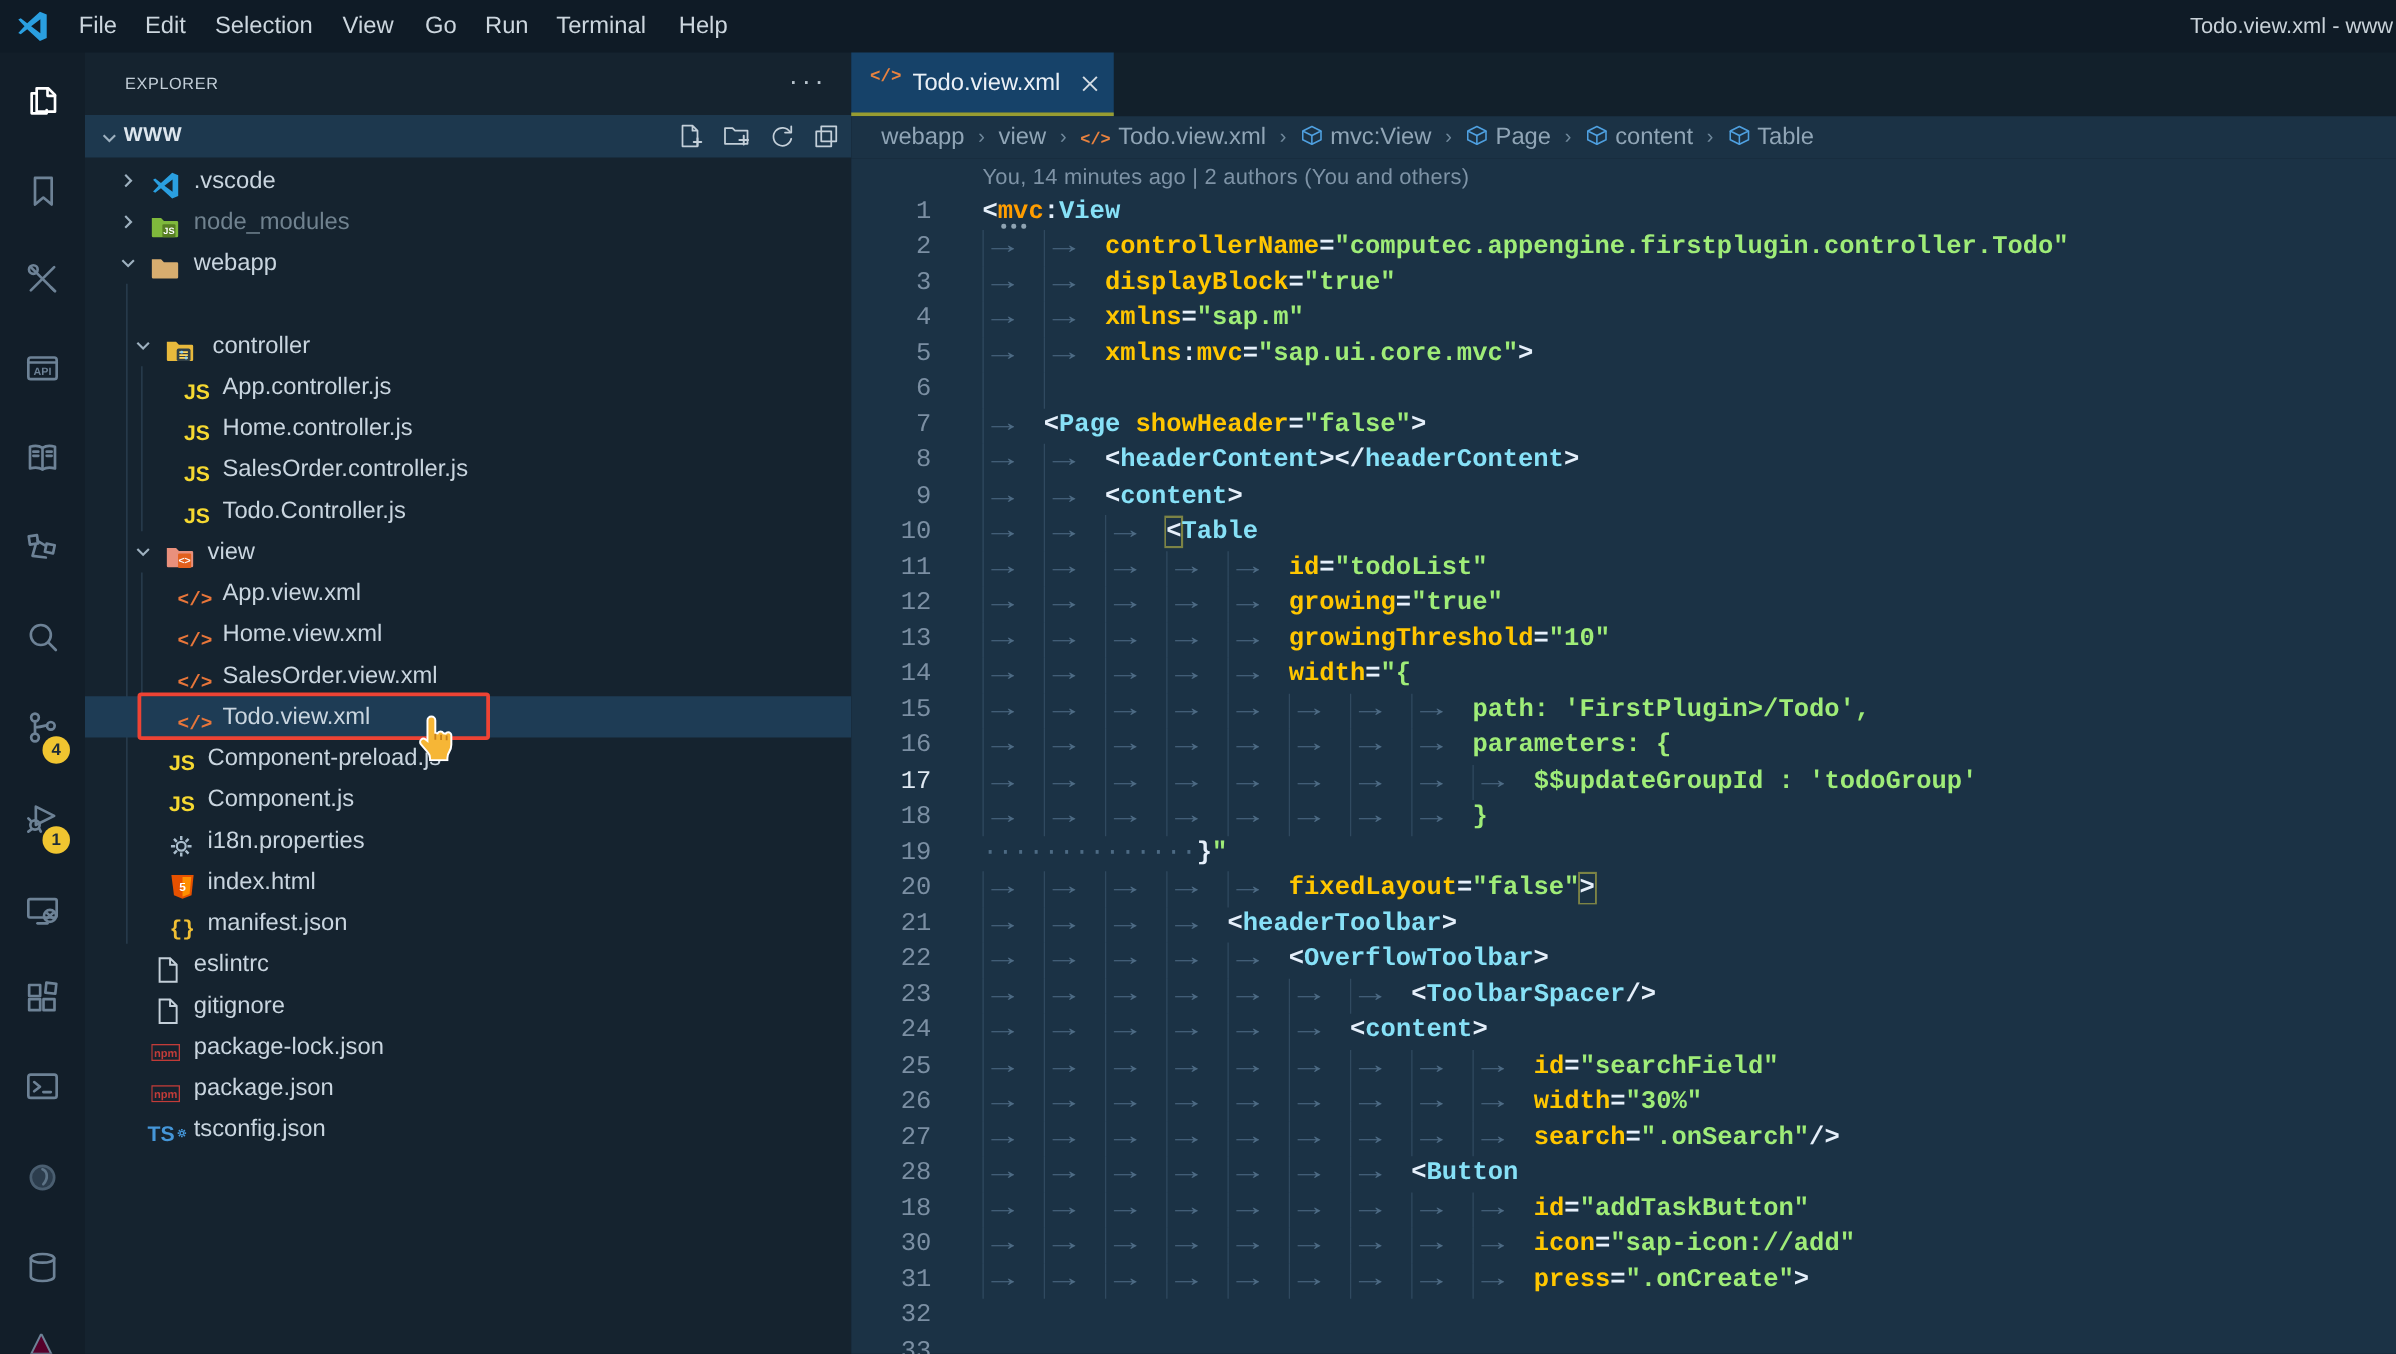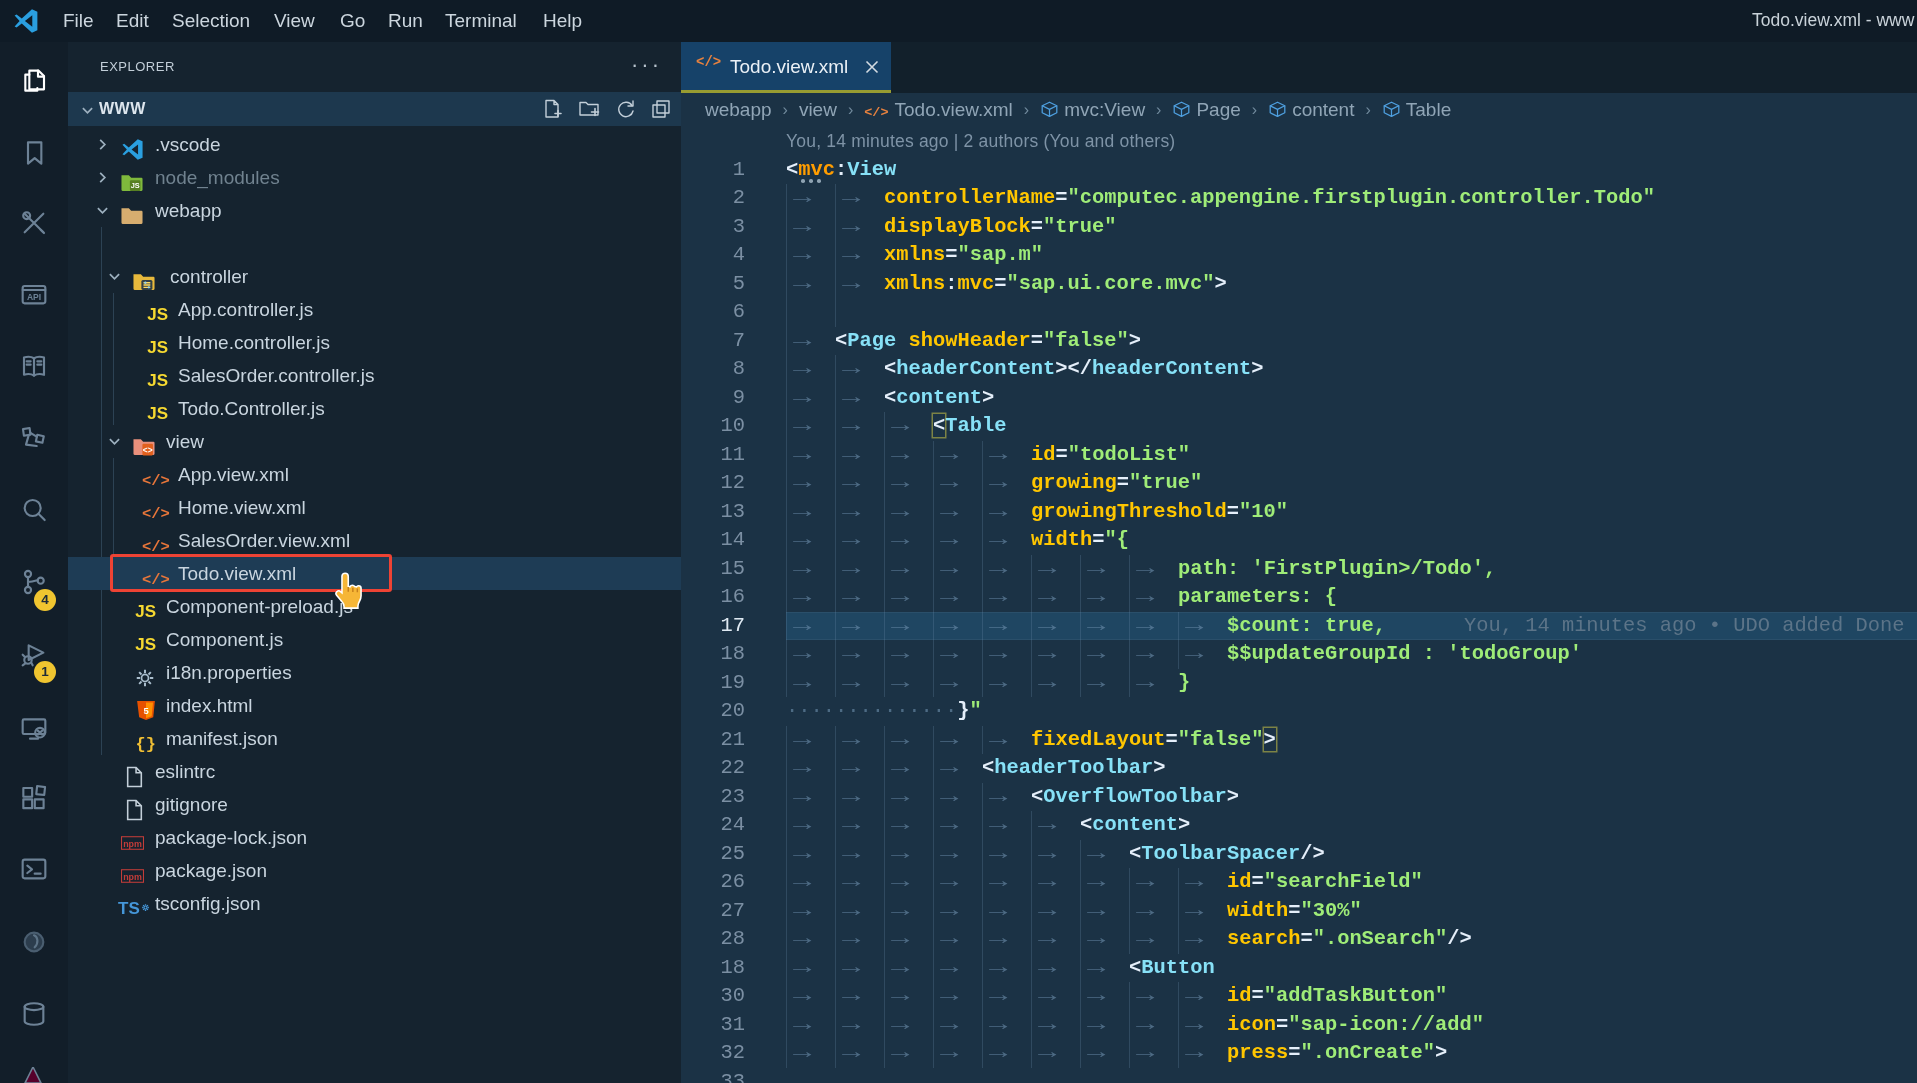--- a/index.html
+++ b/index.html
@@ -425,29 +425,28 @@
 <div class="cl"><i class="tb"><em>→</em></i><span class="p">&lt;</span><span class="t">Page</span> <span class="a">showHeader</span><span class="p">=</span><span class="s">"false"</span><span class="p">&gt;</span></div>
 <div class="cl"><i class="tb"><em>→</em></i><i class="tb"><em>→</em></i><span class="p">&lt;</span><span class="t">headerContent</span><span class="p">&gt;&lt;/</span><span class="t">headerContent</span><span class="p">&gt;</span></div>
 <div class="cl"><i class="tb"><em>→</em></i><i class="tb"><em>→</em></i><span class="p">&lt;</span><span class="t">content</span><span class="p">&gt;</span></div>
 <div class="cl"><i class="tb"><em>→</em></i><i class="tb"><em>→</em></i><i class="tb"><em>→</em></i><span class="p bx">&lt;</span><span class="t">Table</span></div>
 <div class="cl"><i class="tb"><em>→</em></i><i class="tb"><em>→</em></i><i class="tb"><em>→</em></i><i class="tb"><em>→</em></i><i class="tb"><em>→</em></i><span class="a">id</span><span class="p">=</span><span class="s">"todoList"</span></div>
 <div class="cl"><i class="tb"><em>→</em></i><i class="tb"><em>→</em></i><i class="tb"><em>→</em></i><i class="tb"><em>→</em></i><i class="tb"><em>→</em></i><span class="a">growing</span><span class="p">=</span><span class="s">"true"</span></div>
 <div class="cl"><i class="tb"><em>→</em></i><i class="tb"><em>→</em></i><i class="tb"><em>→</em></i><i class="tb"><em>→</em></i><i class="tb"><em>→</em></i><span class="a">growingThreshold</span><span class="p">=</span><span class="s">"10"</span></div>
 <div class="cl"><i class="tb"><em>→</em></i><i class="tb"><em>→</em></i><i class="tb"><em>→</em></i><i class="tb"><em>→</em></i><i class="tb"><em>→</em></i><span class="a">width</span><span class="p">=</span><span class="s">"{</span></div>
 <div class="cl"><i class="tb"><em>→</em></i><i class="tb"><em>→</em></i><i class="tb"><em>→</em></i><i class="tb"><em>→</em></i><i class="tb"><em>→</em></i><i class="tb"><em>→</em></i><i class="tb"><em>→</em></i><i class="tb"><em>→</em></i><span class="s">path: 'FirstPlugin&gt;/Todo',</span></div>
 <div class="cl"><i class="tb"><em>→</em></i><i class="tb"><em>→</em></i><i class="tb"><em>→</em></i><i class="tb"><em>→</em></i><i class="tb"><em>→</em></i><i class="tb"><em>→</em></i><i class="tb"><em>→</em></i><i class="tb"><em>→</em></i><span class="s">parameters: {</span></div>
-<div class="cl hl"><i class="tb"><em>→</em></i><i class="tb"><em>→</em></i><i class="tb"><em>→</em></i><i class="tb"><em>→</em></i><i class="tb"><em>→</em></i><i class="tb"><em>→</em></i><i class="tb"><em>→</em></i><i class="tb"><em>→</em></i><i class="tb"><em>→</em></i><span class="s">$count: true,</span><span class="bl">You, 14 minutes ago • UDO added Done</span></div>
 <div class="cl"><i class="tb"><em>→</em></i><i class="tb"><em>→</em></i><i class="tb"><em>→</em></i><i class="tb"><em>→</em></i><i class="tb"><em>→</em></i><i class="tb"><em>→</em></i><i class="tb"><em>→</em></i><i class="tb"><em>→</em></i><i class="tb"><em>→</em></i><span class="s">$$updateGroupId : </span><span class="s">'todoGroup'</span></div>
 <div class="cl"><i class="tb"><em>→</em></i><i class="tb"><em>→</em></i><i class="tb"><em>→</em></i><i class="tb"><em>→</em></i><i class="tb"><em>→</em></i><i class="tb"><em>→</em></i><i class="tb"><em>→</em></i><i class="tb"><em>→</em></i><span class="s">}</span></div>
 <div class="cl"><span class="ws">··············</span><span class="p">}</span><span class="s">"</span></div>
 <div class="cl"><i class="tb"><em>→</em></i><i class="tb"><em>→</em></i><i class="tb"><em>→</em></i><i class="tb"><em>→</em></i><i class="tb"><em>→</em></i><span class="a">fixedLayout</span><span class="p">=</span><span class="s">"false"</span><span class="p bx">&gt;</span></div>
 <div class="cl"><i class="tb"><em>→</em></i><i class="tb"><em>→</em></i><i class="tb"><em>→</em></i><i class="tb"><em>→</em></i><span class="p">&lt;</span><span class="t">headerToolbar</span><span class="p">&gt;</span></div>
 <div class="cl"><i class="tb"><em>→</em></i><i class="tb"><em>→</em></i><i class="tb"><em>→</em></i><i class="tb"><em>→</em></i><i class="tb"><em>→</em></i><span class="p">&lt;</span><span class="t">OverflowToolbar</span><span class="p">&gt;</span></div>
+<div class="cl"><i class="tb"><em>→</em></i><i class="tb"><em>→</em></i><i class="tb"><em>→</em></i><i class="tb"><em>→</em></i><i class="tb"><em>→</em></i><i class="tb"><em>→</em></i><i class="tb"><em>→</em></i><span class="p">&lt;</span><span class="t">ToolbarSpacer</span><span class="p">/&gt;</span></div>
 <div class="cl"><i class="tb"><em>→</em></i><i class="tb"><em>→</em></i><i class="tb"><em>→</em></i><i class="tb"><em>→</em></i><i class="tb"><em>→</em></i><i class="tb"><em>→</em></i><span class="p">&lt;</span><span class="t">content</span><span class="p">&gt;</span></div>
-<div class="cl"><i class="tb"><em>→</em></i><i class="tb"><em>→</em></i><i class="tb"><em>→</em></i><i class="tb"><em>→</em></i><i class="tb"><em>→</em></i><i class="tb"><em>→</em></i><i class="tb"><em>→</em></i><span class="p">&lt;</span><span class="t">ToolbarSpacer</span><span class="p">/&gt;</span></div>
 <div class="cl"><i class="tb"><em>→</em></i><i class="tb"><em>→</em></i><i class="tb"><em>→</em></i><i class="tb"><em>→</em></i><i class="tb"><em>→</em></i><i class="tb"><em>→</em></i><i class="tb"><em>→</em></i><i class="tb"><em>→</em></i><i class="tb"><em>→</em></i><span class="a">id</span><span class="p">=</span><span class="s">"searchField"</span></div>
 <div class="cl"><i class="tb"><em>→</em></i><i class="tb"><em>→</em></i><i class="tb"><em>→</em></i><i class="tb"><em>→</em></i><i class="tb"><em>→</em></i><i class="tb"><em>→</em></i><i class="tb"><em>→</em></i><i class="tb"><em>→</em></i><i class="tb"><em>→</em></i><span class="a">width</span><span class="p">=</span><span class="s">"30%"</span></div>
 <div class="cl"><i class="tb"><em>→</em></i><i class="tb"><em>→</em></i><i class="tb"><em>→</em></i><i class="tb"><em>→</em></i><i class="tb"><em>→</em></i><i class="tb"><em>→</em></i><i class="tb"><em>→</em></i><i class="tb"><em>→</em></i><i class="tb"><em>→</em></i><span class="a">search</span><span class="p">=</span><span class="s">".onSearch"</span><span class="p">/&gt;</span></div>
 <div class="cl"><i class="tb"><em>→</em></i><i class="tb"><em>→</em></i><i class="tb"><em>→</em></i><i class="tb"><em>→</em></i><i class="tb"><em>→</em></i><i class="tb"><em>→</em></i><i class="tb"><em>→</em></i><span class="p">&lt;</span><span class="t">Button</span></div>
 <div class="cl"><i class="tb"><em>→</em></i><i class="tb"><em>→</em></i><i class="tb"><em>→</em></i><i class="tb"><em>→</em></i><i class="tb"><em>→</em></i><i class="tb"><em>→</em></i><i class="tb"><em>→</em></i><i class="tb"><em>→</em></i><i class="tb"><em>→</em></i><span class="a">id</span><span class="p">=</span><span class="s">"addTaskButton"</span></div>
 <div class="cl"><i class="tb"><em>→</em></i><i class="tb"><em>→</em></i><i class="tb"><em>→</em></i><i class="tb"><em>→</em></i><i class="tb"><em>→</em></i><i class="tb"><em>→</em></i><i class="tb"><em>→</em></i><i class="tb"><em>→</em></i><i class="tb"><em>→</em></i><span class="a">icon</span><span class="p">=</span><span class="s">"sap-icon://add"</span></div>
 <div class="cl"><i class="tb"><em>→</em></i><i class="tb"><em>→</em></i><i class="tb"><em>→</em></i><i class="tb"><em>→</em></i><i class="tb"><em>→</em></i><i class="tb"><em>→</em></i><i class="tb"><em>→</em></i><i class="tb"><em>→</em></i><i class="tb"><em>→</em></i><span class="a">press</span><span class="p">=</span><span class="s">".onCreate"</span><span class="p">&gt;</span></div>
 </div>
       </div>
 </div>

